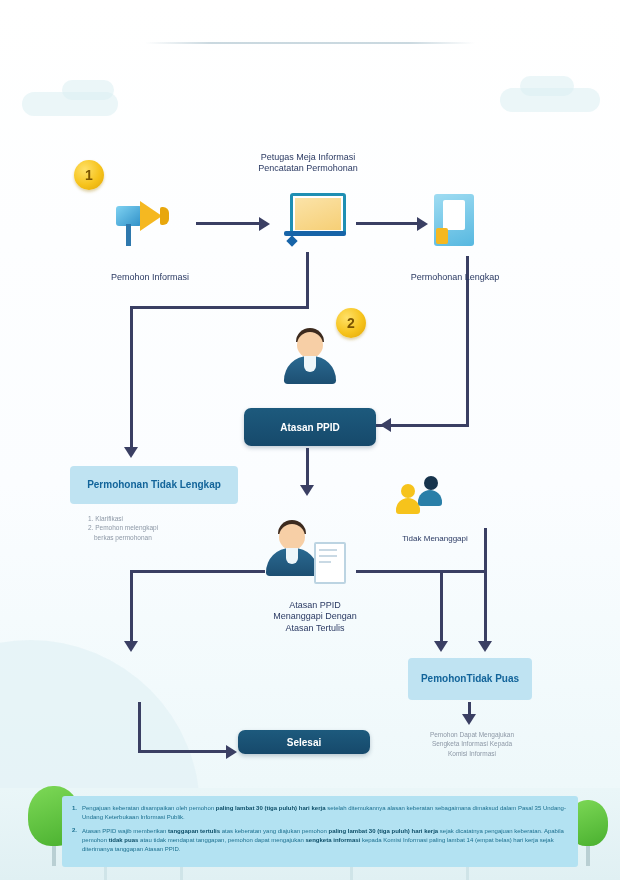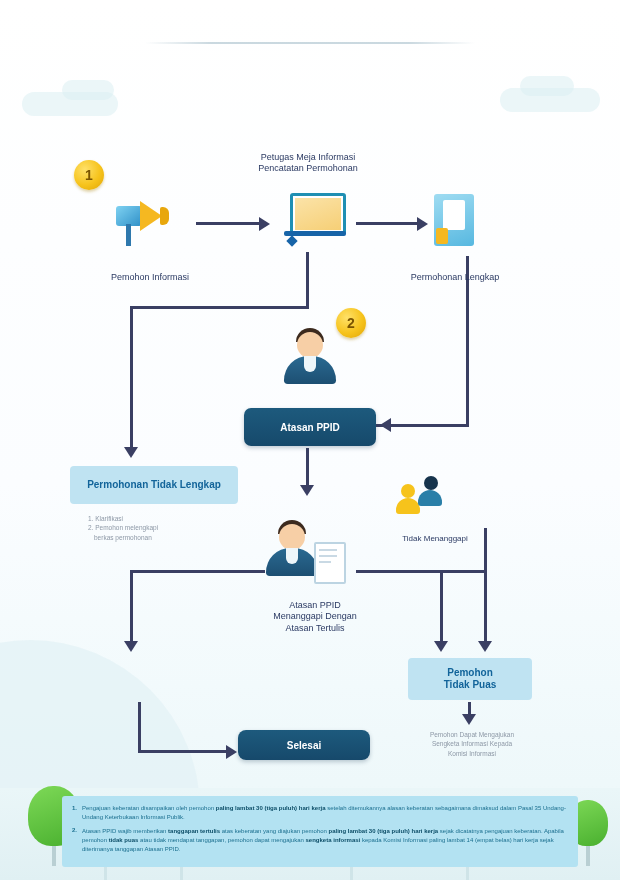--- a/index.html
+++ b/index.html
@@ -259,30 +259,30 @@
   <div class="conn h" style="left:130px;top:570px;width:135px;"></div>
   <div class="conn v" style="left:130px;top:570px;height:72px;"></div>
   <div class="arrowhead ah-down" style="left:124px;top:641px;"></div>
 
   <div class="conn h" style="left:356px;top:570px;width:130px;"></div>
   <div class="conn v" style="left:440px;top:570px;height:72px;"></div>
   <div class="arrowhead ah-down" style="left:434px;top:641px;"></div>
   <div class="conn v" style="left:484px;top:528px;height:114px;"></div>
   <div class="arrowhead ah-down" style="left:478px;top:641px;"></div>
 
-  <div class="box-light" style="left:408px;top:658px;width:124px;height:42px;flex-direction:column;">
+  <div class="box-light" style="left:408px;top:658px;width:124px;height:42px;flex-direction:row;">
     <span>Pemohon</span>
     <span>Tidak Puas</span>
   </div>
 
   <div class="conn v" style="left:138px;top:702px;height:50px;"></div>
   <div class="conn h" style="left:138px;top:750px;width:90px;"></div>
   <div class="arrowhead ah-right" style="left:226px;top:745px;"></div>
 
-  <div class="box-dark" style="left:238px;top:730px;width:132px;height:30px;border-radius:8px;">Selesai</div>
+  <div class="box-dark" style="left:238px;top:730px;width:132px;height:24px;">Selesai</div>
 
   <div class="conn v" style="left:468px;top:702px;height:14px;"></div>
   <div class="arrowhead ah-down" style="left:462px;top:714px;"></div>
   <div class="note-sm" style="left:392px;top:730px;width:160px;text-align:center;">
     <div>Pemohon Dapat Mengajukan</div>
     <div>Sengketa Informasi Kepada</div>
     <div>Komisi Informasi</div>
   </div>
 
   <div class="notes">

